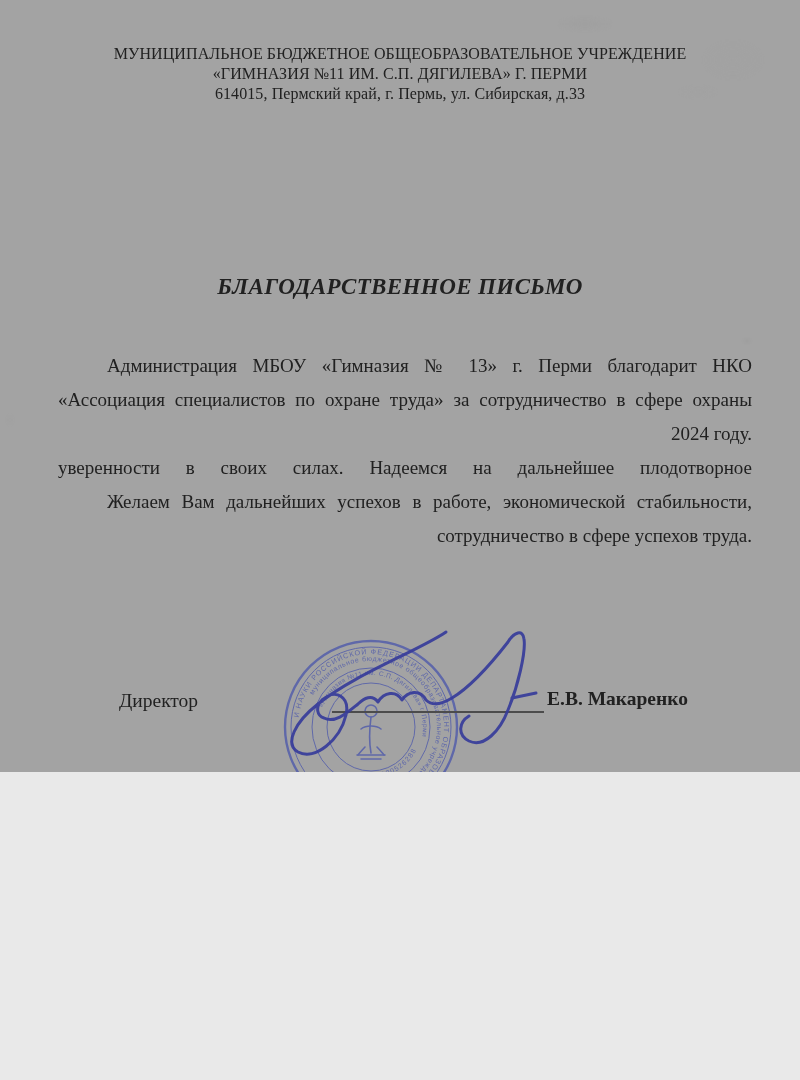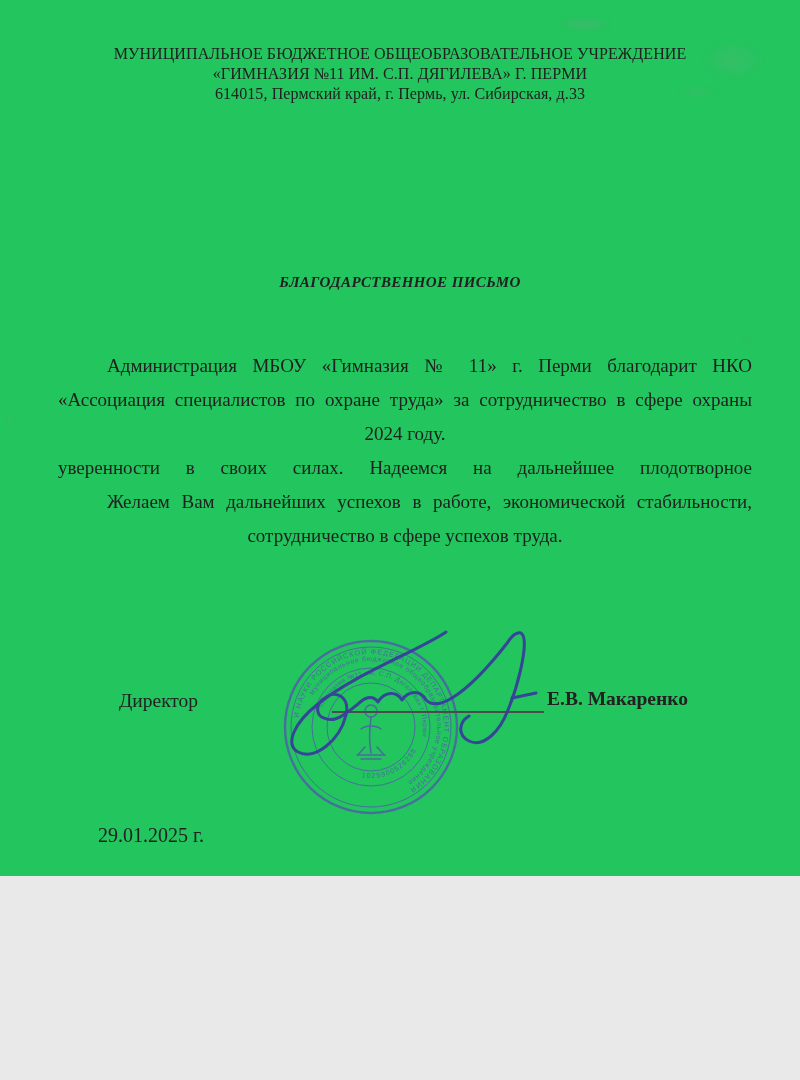--- a/index.html
+++ b/index.html
@@ -1,18 +1,18 @@
 <!DOCTYPE html>
 <html><head>
 <meta charset="utf-8">
 <style>
   html,body{margin:0;padding:0;background:#e9e9e9;}
   .page{
-    position:relative;width:800px;height:876px;margin:0 auto;
-    background:#22c55e;
+    position:relative;width:800px;height:772px;margin:0 auto;
+    background:#a3a3a3;
     font-family:"Liberation Serif","DejaVu Serif",serif;
     color:#212121;overflow:hidden;
   }
   
   .smudges{
     position:absolute;inset:0;pointer-events:none;
     background:
       radial-gradient(ellipse 42px 12px at 585px 24px, rgba(150,150,150,.20), transparent 70%),
       radial-gradient(ellipse 46px 30px at 733px 60px, rgba(160,160,160,.16), transparent 70%),
       radial-gradient(ellipse 30px 10px at 698px 92px, rgba(160,160,160,.12), transparent 70%),
@@ -20,30 +20,30 @@
       radial-gradient(ellipse 6px 4px at 747px 341px, rgba(140,140,140,.22), transparent 70%),
       radial-gradient(ellipse 5px 9px at 10px 420px,  rgba(150,150,150,.15), transparent 70%);
     filter:blur(1px);
   }
   .letterhead{
     position:absolute;top:44px;left:0;width:800px;
     text-align:center;font-size:16px;line-height:20px;letter-spacing:.1px;
   }
   .doc-title{
     position:absolute;top:274px;left:0;width:800px;text-align:center;
-    font-size:15px;font-weight:bold;font-style:italic;letter-spacing:.4px;
+    font-size:23px;font-weight:bold;font-style:italic;letter-spacing:.4px;
   }
   .body-text{
     position:absolute;top:349px;left:58px;width:694px;
     font-size:19px;line-height:34px;text-align:justify;
   }
   .line{height:34px;overflow:hidden;}
   .jl::after{content:"";display:inline-block;width:100%;}
   .indent{text-indent:49px;}
-  .plain{text-align:center;}
+  .plain{text-align:right;}
   .sig-role{position:absolute;left:119px;top:690px;font-size:19.5px;}
   .sig-name{position:absolute;left:547px;top:688px;font-size:19.5px;font-weight:bold;}
   .sig-underline{position:absolute;left:332px;top:711px;width:212px;height:2px;background:#4c4c4c;}
   .date-line{position:absolute;left:98px;top:824px;font-size:20px;}
   .stamp-svg{position:absolute;left:281px;top:637px;opacity:.82;filter:blur(.3px);}
   .sig-svg{position:absolute;left:260px;top:612px;}
 </style>
 </head>
 <body>
 
@@ -52,21 +52,21 @@
 
   <div class="letterhead">
     <div>МУНИЦИПАЛЬНОЕ БЮДЖЕТНОЕ ОБЩЕОБРАЗОВАТЕЛЬНОЕ УЧРЕЖДЕНИЕ</div>
     <div>«ГИМНАЗИЯ №11 ИМ. С.П. ДЯГИЛЕВА» Г. ПЕРМИ</div>
     <div>614015, Пермский край, г. Пермь, ул. Сибирская, д.33</div>
   </div>
 
   <div class="doc-title">БЛАГОДАРСТВЕННОЕ ПИСЬМО</div>
 
   <div class="body-text">
-    <div class="line jl indent">Администрация МБОУ «Гимназия № 11» г. Перми благодарит НКО</div>
+    <div class="line jl indent">Администрация МБОУ «Гимназия № 13» г. Перми благодарит НКО</div>
     <div class="line jl">«Ассоциация специалистов по охране труда» за сотрудничество в сфере охраны</div>
     <div class="line plain">2024 году.</div>
     <div class="line jl">уверенности в своих силах. Надеемся на дальнейшее плодотворное</div>
     <div class="line jl indent">Желаем Вам дальнейших успехов в работе, экономической стабильности,</div>
     <div class="line plain">сотрудничество в сфере успехов труда.</div>
   </div>
 
   <svg class="stamp-svg" width="180" height="180" viewBox="0 0 180 180">
     <g fill="none" stroke="#515cab">
       <circle cx="90" cy="90" r="86" stroke-width="2.4"></circle>

